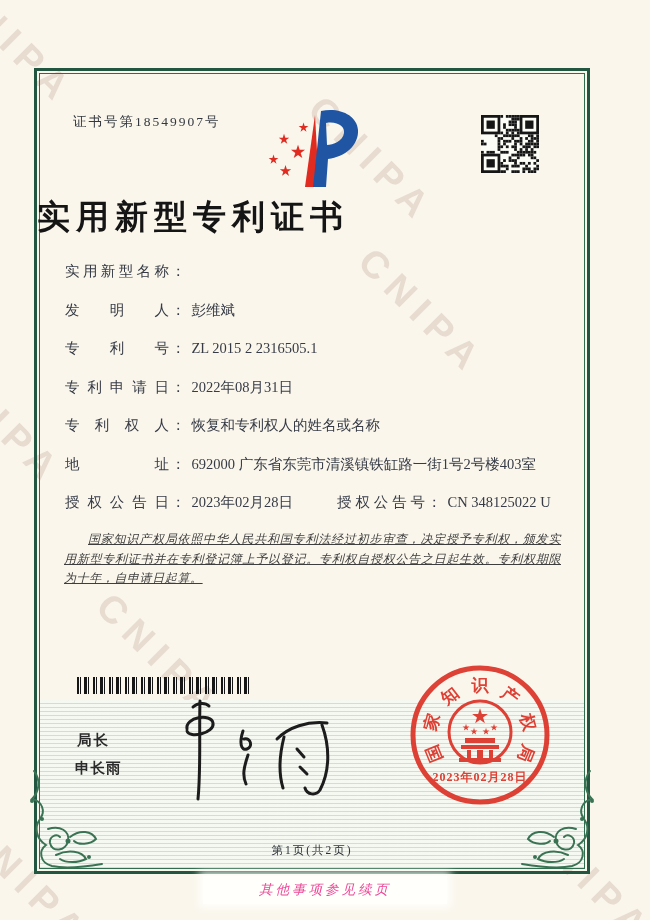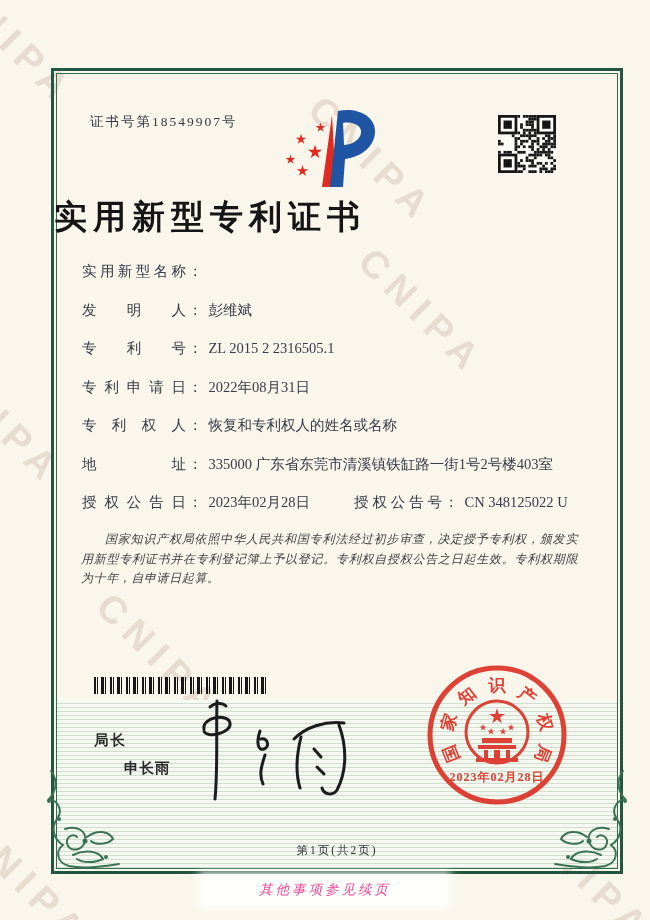--- a/index.html
+++ b/index.html
@@ -6,55 +6,55 @@
   body{width:650px;height:920px;overflow:hidden;background:#faf6ec;position:relative;
        font-family:"Liberation Serif","DejaVu Serif",serif;color:#33383f;}
   .page{position:absolute;inset:0;width:650px;height:920px;}
 
   
   .wm{position:absolute;z-index:1;font-family:"Liberation Sans","DejaVu Sans",sans-serif;
       font-weight:700;font-size:38px;letter-spacing:9px;color:rgba(213,193,180,.5);
       transform:rotate(45deg);transform-origin:0 0;white-space:nowrap;pointer-events:none;}
 
   
-  .frame{position:absolute;left:51px;top:68px;width:550px;height:800px;
-         border:3px solid #235640;z-index:2;padding-left:16px;}
+  .frame{position:absolute;left:34px;top:68px;width:550px;height:800px;
+         border:3px solid #235640;z-index:2;}
   .frame::before{content:"";position:absolute;inset:2px;border:1px solid #2f6d4e;pointer-events:none;}
 
   .certno{position:absolute;left:36px;top:42px;font-size:13.5px;letter-spacing:2px;color:#33383f;}
 
   .logo{position:absolute;left:226px;top:32px;width:120px;height:92px;}
   .qr{position:absolute;left:444px;top:44px;width:58px;height:58px;}
 
   .title{position:absolute;left:0;right:0;top:124px;text-align:left;
          font-size:33px;font-weight:700;letter-spacing:6px;color:#151515;}
 
   .row{position:absolute;left:28px;right:16px;display:flex;align-items:baseline;
        font-size:14.5px;color:#363b45;white-space:nowrap;}
   .lbl{display:inline-flex;justify-content:space-between;width:104px;flex-shrink:0;}
   .lbl2{display:inline-flex;justify-content:space-between;width:88px;flex-shrink:0;}
   .sep{margin:0 6px 0 2px;}
   .pair2{position:absolute;left:272px;display:flex;align-items:baseline;}
 
   .paras{position:absolute;left:27px;width:497px;top:459px;font-size:12px;line-height:19.5px;
          letter-spacing:.6px;font-style:italic;color:#3e3e3e;text-align:justify;}
-  .paras p{margin:0 0 7px;text-indent:2em;}
+  .paras p{margin:0 0 7px;text-indent:2em;text-decoration:underline;}
 
   .barcode{position:absolute;left:40px;top:606px;width:176px;height:17px;
     background:repeating-linear-gradient(90deg,#161616 0 2px,transparent 2px 3px,
       #161616 3px 4px,transparent 4px 7px,#161616 7px 10px,transparent 10px 11px,
       #161616 11px 12px,transparent 12px 16px);}
 
   .panel{position:absolute;left:3px;right:3px;bottom:3px;height:168px;
     background:repeating-linear-gradient(0deg,rgba(140,172,140,.28) 0 1px,rgba(246,249,241,.95) 1px 4px),#edf2e6;}
 
   .signer-title{position:absolute;left:40px;top:660px;font-family:Liberation Serif, serif;
         font-weight:600;font-size:14.5px;letter-spacing:2px;color:#2b2b2b;}
   .signer-name{position:absolute;left:38px;top:688px;font-family:"Liberation Sans","DejaVu Sans",sans-serif;
-        font-weight:600;font-size:14.5px;letter-spacing:1px;color:#2b2b2b;margin-left:32px;}
+        font-weight:600;font-size:14.5px;letter-spacing:1px;color:#2b2b2b;}
   .sig{position:absolute;left:112px;top:616px;width:215px;height:122px;}
   .seal{position:absolute;left:368px;top:589px;width:150px;height:150px;}
 
   .flourish{position:absolute;width:82px;height:106px;bottom:-2px;}
   .flourish.left{left:-11px;}
   .flourish.right{right:-11px;transform:scaleX(-1);}
 
   .pagefooter{position:absolute;left:0;right:0;top:772px;text-align:center;
         font-size:11.5px;letter-spacing:2px;color:#2f3338;}
 
@@ -328,21 +328,21 @@
         </span>
       <span class="sep">：</span>
       <span class="val">恢复和专利权人的姓名或名称</span>
     </div>
     <div class="row" style="top:384px">
       <span class="lbl">
           <span>地</span>
           <span>址</span>
         </span>
       <span class="sep">：</span>
-      <span class="val">335000 广东省东莞市清溪镇铁缸路一街1号2号楼403室</span>
+      <span class="val">692000 广东省东莞市清溪镇铁缸路一街1号2号楼403室</span>
     </div>
     <div class="row" style="top:422px">
       <span class="lbl">
           <span>授</span>
           <span>权</span>
           <span>公</span>
           <span>告</span>
           <span>日</span>
         </span>
       <span class="sep">：</span>

